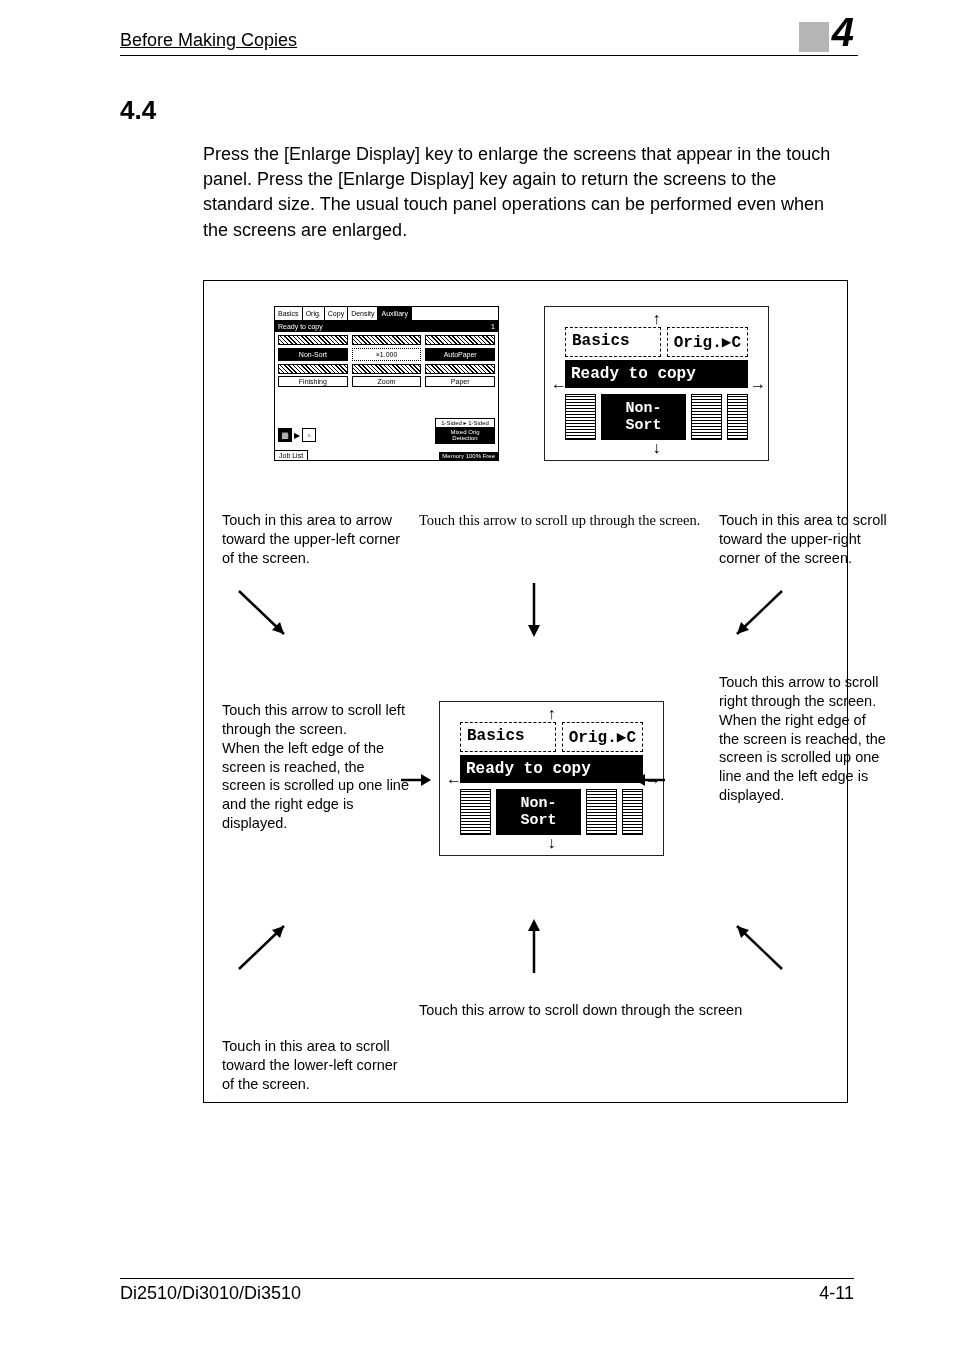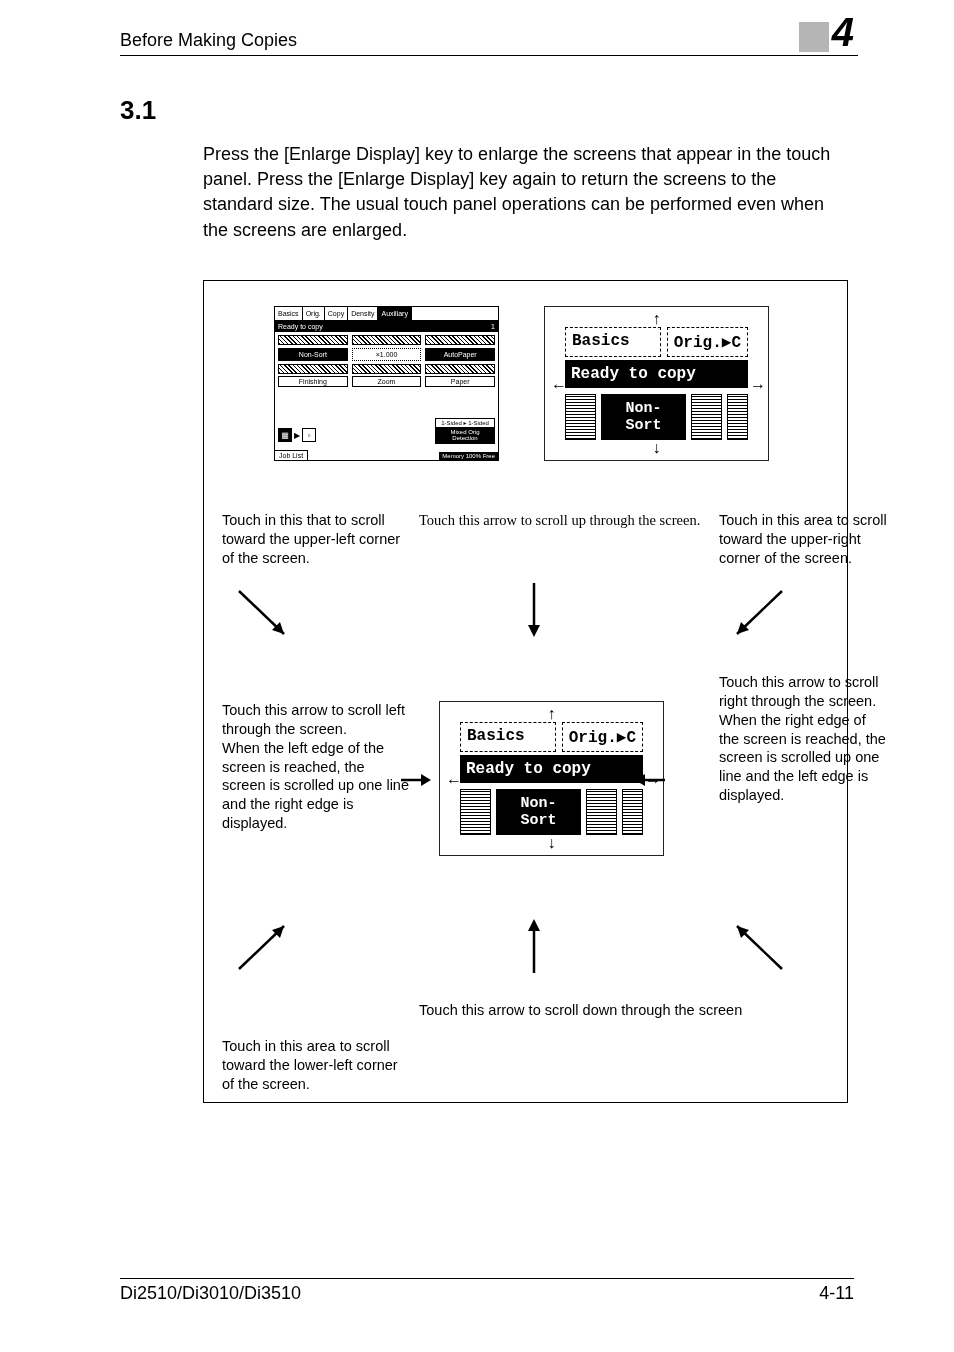--- a/index.html
+++ b/index.html
@@ -18,20 +18,21 @@
   .page-header {
     position: absolute;
     top: 30px;
     left: 120px;
     right: 96px;
     display: flex;
     justify-content: space-between;
     align-items: flex-end;
     border-bottom: 1px solid #000;
     padding-bottom: 4px;
+    text-decoration: underline;
   }
   .header-left {
     font-size: 18px;
   }
   .header-right-wrapper {
     position: absolute;
     right: 100px;
     top: 10px;
     display: flex;
     align-items: center;
@@ -362,21 +363,21 @@
 <div class="header-right-wrapper">
   <div class="chapter-square"></div>
   <div class="chapter-num">4</div>
 </div>
 
 <div class="page-header">
   <span class="header-left">Before Making Copies</span>
 </div>
 
 <div class="section-title">
-  <span>3.1</span>
+  <span>4.4</span>
 </div>
 
 <div class="body-text">Press the [Enlarge Display] key to enlarge the screens that appear in the touch panel. Press the [Enlarge Display] key again to return the screens to the standard size. The usual touch panel operations can be performed even when the screens are enlarged.</div>
 
 <div class="diagram-box">
 
   <div class="top-screens">
 
     <div class="full-screen">
       <div class="fs-tabs">
@@ -464,21 +465,21 @@
             <div class="es-hatch"></div>
             <div class="es-hatch wide"></div>
           </div>
         </div>
         <div class="es-arrow-right">→</div>
       </div>
       <div class="es-arrow-down">↓</div>
     </div>
   </div>
 
-  <div class="caption cap-ul">Touch in this that to scroll toward the upper-left corner of the screen.</div>
+  <div class="caption cap-ul">Touch in this area to arrow toward the upper-left corner of the screen.</div>
   <div class="caption cap-up">Touch this arrow to scroll up through the screen.</div>
   <div class="caption cap-ur">Touch in this area to scroll toward the upper-right corner of the screen.</div>
 
   <div class="caption cap-left" style="white-space:pre-line;">Touch this arrow to scroll left through the screen.
 When the left edge of the screen is reached, the screen is scrolled up one line and the right edge is displayed.</div>
   <div class="caption cap-right" style="white-space:pre-line;">Touch this arrow to scroll right through the screen.
 When the right edge of the screen is reached, the screen is scrolled up one line and the left edge is displayed.</div>
 
   <div class="caption cap-ll">Touch in this area to scroll toward the lower-left corner of the screen.</div>
   <div class="caption cap-down">Touch this arrow to scroll down through the screen</div>

